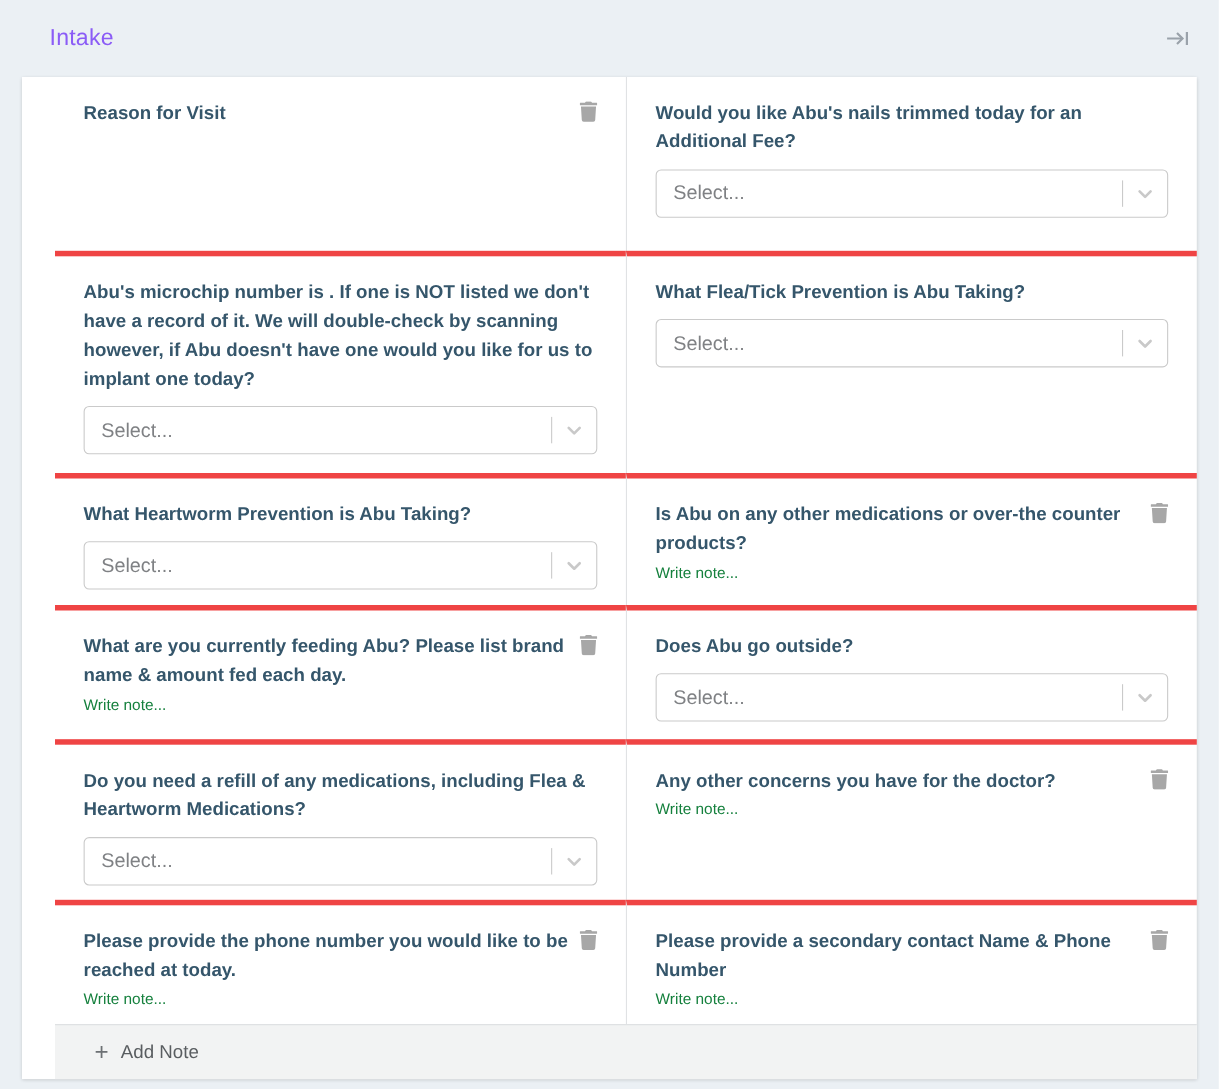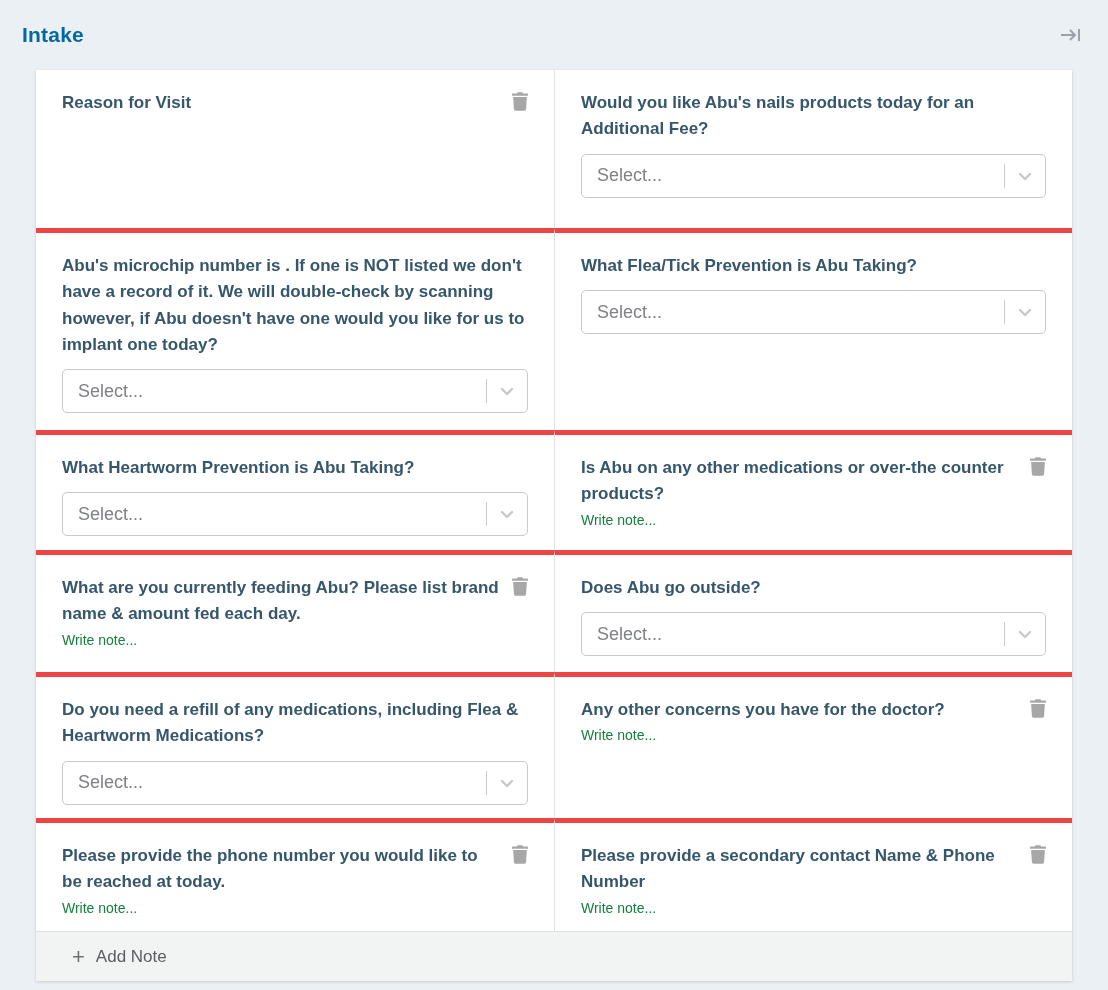--- a/index.html
+++ b/index.html
@@ -9,31 +9,32 @@
     font-family:"Liberation Sans","DejaVu Sans",sans-serif;
     overflow:hidden;
   }
   
   .page-header {
     height:70px;
     display:flex; align-items:center; justify-content:space-between;
     padding:0 22px;
   }
   .page-title {
-    font-size:21px; font-weight:700; color:#0369a1; letter-spacing:.2px;
+    font-size:21px; font-weight:400; color:#8b5cf6; letter-spacing:.2px;margin-left:23px;
   }
   .collapse-btn {
     background:none; border:none; cursor:pointer; padding:4px;
     display:flex; align-items:center;
   }
   
   .panel {
-    margin:0 36px;
+    margin:0 20px;
     background:#ffffff;
     box-shadow:0 1px 3px rgba(0,0,0,.16);
+    padding-left:30px;
   }
   .grid {
     display:grid;
     grid-template-columns:1fr 1fr;
     grid-template-rows:158px 202px 120px 122px 146px 113px;
   }
   .cell {
     padding:20px 26px;
     overflow:hidden;
   }
@@ -121,21 +122,21 @@
             <svg width="16" height="19" viewBox="0 0 448 512">
                 <path fill="#a7a7a7" d="M432 32H312l-9.4-18.7A24 24 0 0 0 281.1 0H166.8a23.72 23.72 0 0 0-21.4 13.3L136 32H16A16 16 0 0 0 0 48v32a16 16 0 0 0 16 16h416a16 16 0 0 0 16-16V48a16 16 0 0 0-16-16zM53.2 467a48 48 0 0 0 47.9 45h245.8a48 48 0 0 0 47.9-45L416 128H32z"></path>
               </svg>
           </span>
         </button>
       </div>
     </div>
 
     <div class="cell r">
       <div class="card-head">
-        <div class="q-title">Would you like Abu's nails products today for an Additional Fee?</div>
+        <div class="q-title">Would you like Abu's nails trimmed today for an Additional Fee?</div>
       </div>
       <div class="select-box">
         <span class="select-value">Select...</span>
         <span class="select-sep"></span>
         <span class="select-arrow">
           <svg width="20" height="20" viewBox="0 0 20 20" fill="none">
               <polyline points="5,8 10,13 15,8" stroke="#c9c9c9" stroke-width="2.4" fill="none" stroke-linecap="round" stroke-linejoin="round"></polyline>
             </svg>
         </span>
       </div>

